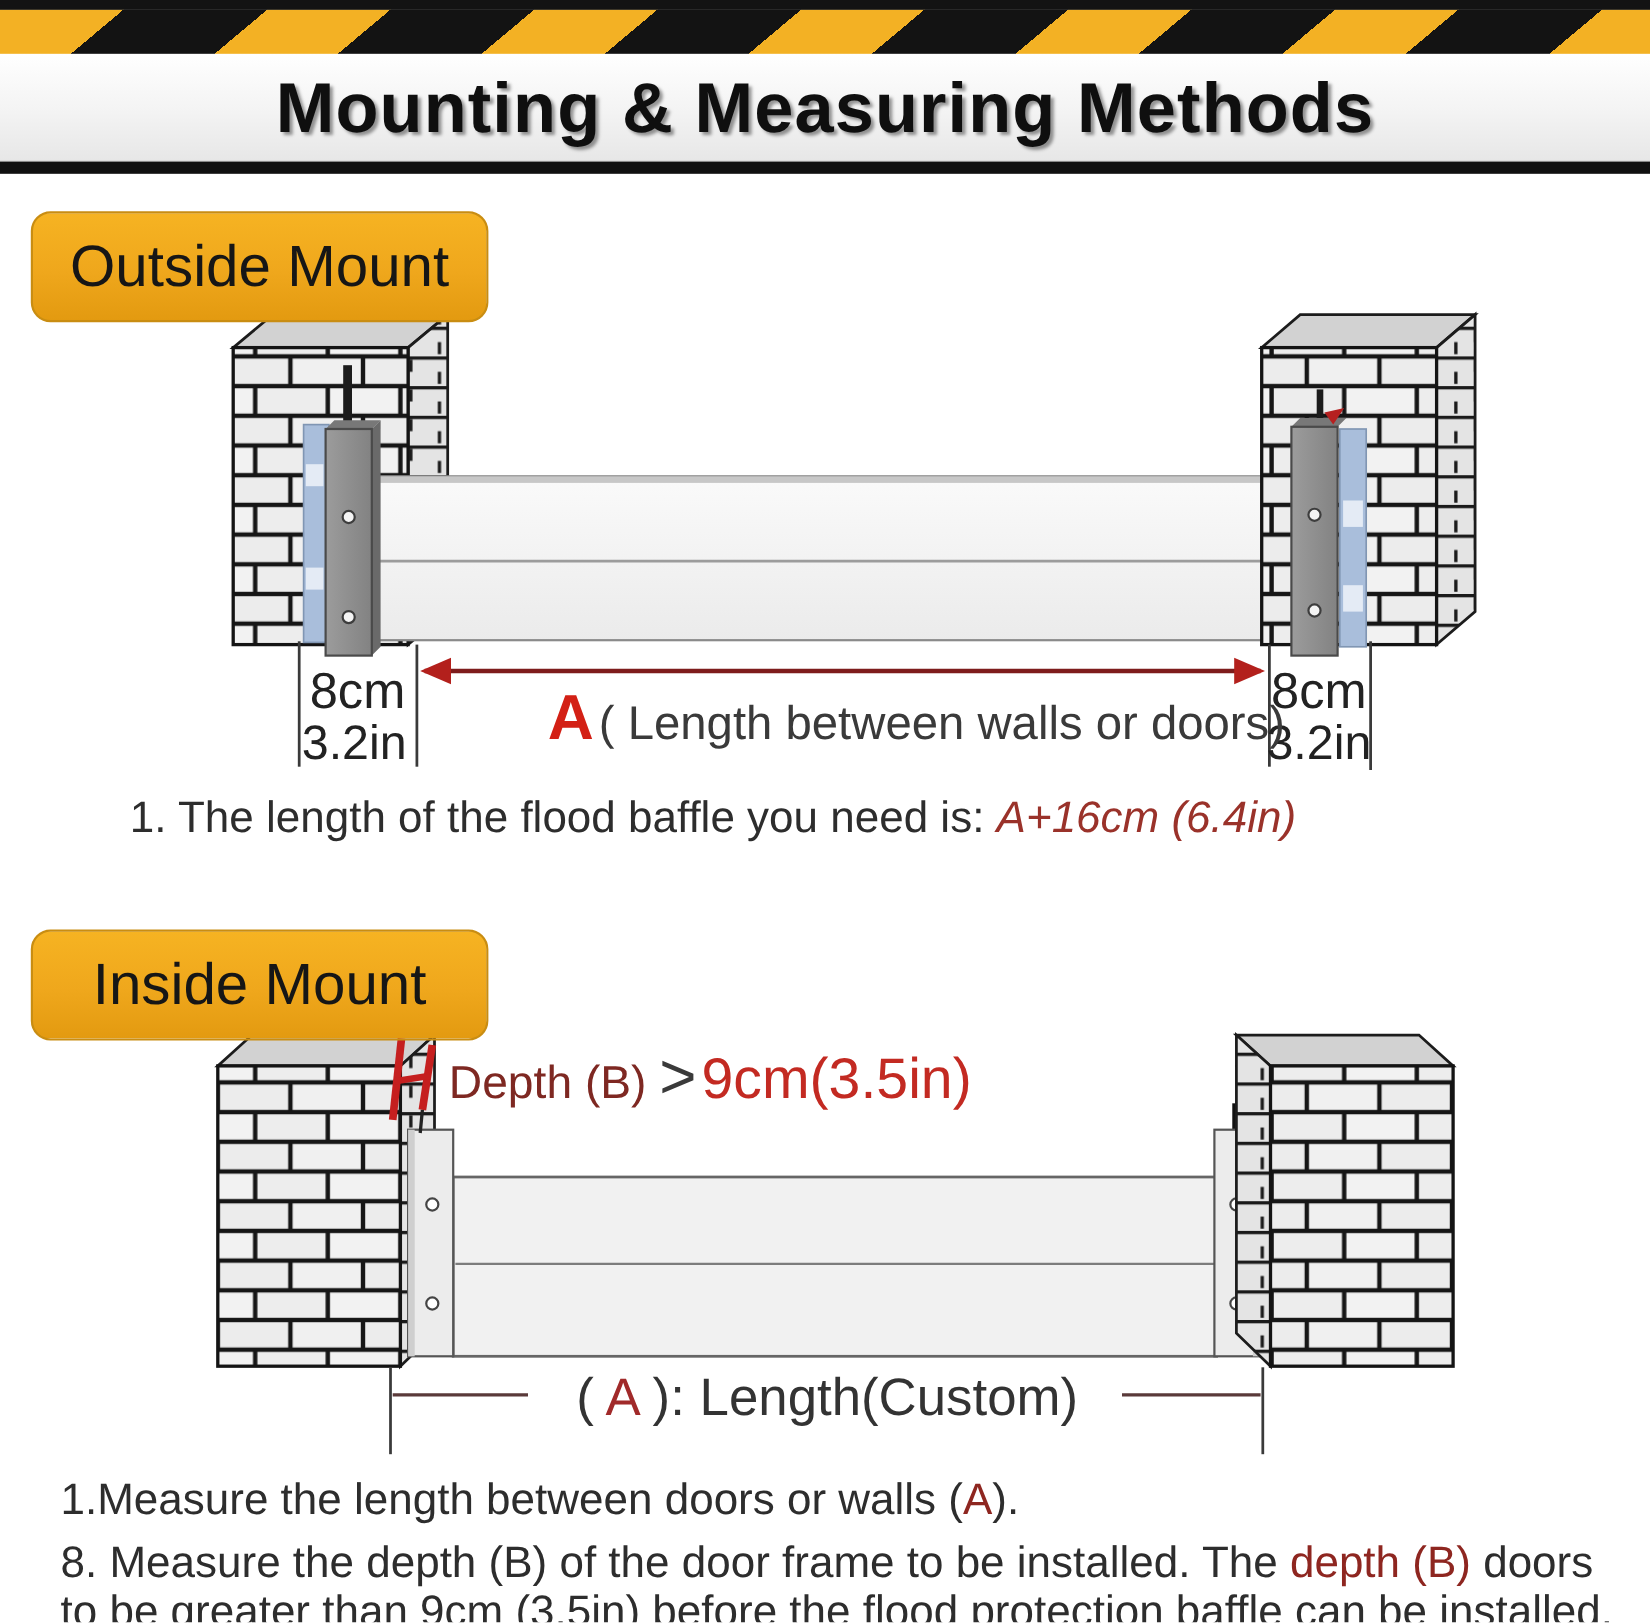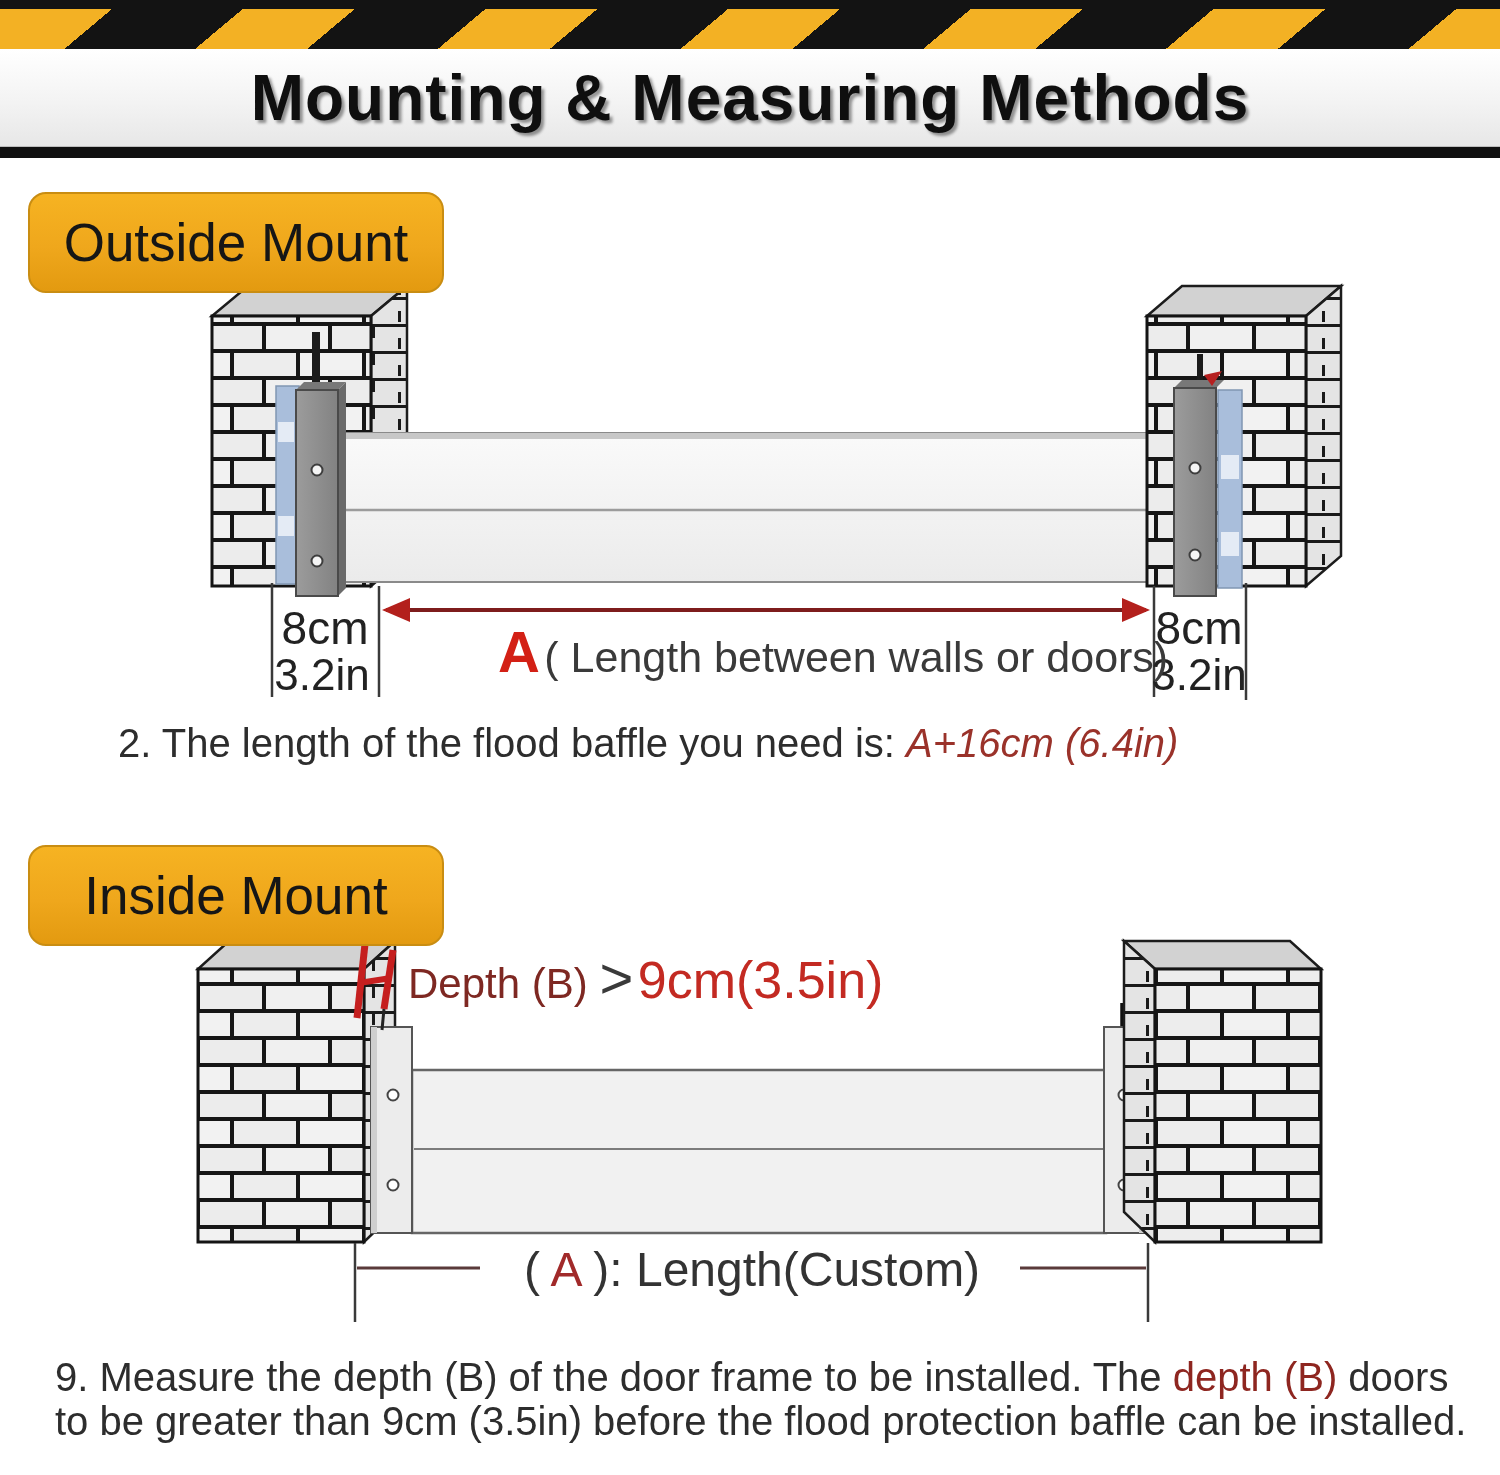--- a/index.html
+++ b/index.html
@@ -141,21 +141,21 @@
     <text x="322" y="420" font-size="44" fill="#222" text-anchor="middle">3.2in</text>
     <text x="1199" y="374" font-size="46" fill="#222" text-anchor="middle">8cm</text>
     <text x="1199" y="420" font-size="44" fill="#222" text-anchor="middle">3.2in</text>
     <text x="498" y="402">
       <tspan font-size="58" font-weight="bold" fill="#d32015">A</tspan>
       <tspan font-size="43" fill="#3a3a3a">( Length between walls or doors)</tspan>
     </text>
   </svg>
 
   <div class="steps steps-outside">
-    <div class="step2"><span>2. The length of the flood baffle you need is: </span><span class="maroon">A+16cm (6.4in)</span></div>
+    <div class="step2"><span>1. The length of the flood baffle you need is: </span><span class="maroon">A+16cm (6.4in)</span></div>
   </div>
 
   <svg class="diagram diagram-inside" viewBox="0 0 1500 410" xmlns="http://www.w3.org/2000/svg">
 
     <g>
       <polygon points="198,39 364,39 395,11 229,11" fill="#d2d2d2" stroke="#1c1c1c" stroke-width="2.5"></polygon>
       <polygon points="364,39 395,11 395,282 364,312" fill="url(#sideBrick)" stroke="#1c1c1c" stroke-width="2.5"></polygon>
       <rect x="198" y="39" width="166" height="273" fill="url(#brick)" stroke="#141414" stroke-width="3"></rect>
     </g>
 
@@ -205,22 +205,23 @@
       <line x1="1020" y1="338" x2="1146" y2="338" stroke="#5a3a3a" stroke-width="3"></line>
     </g>
     <text x="752" y="356" text-anchor="middle" font-size="48">
       <tspan fill="#333">(</tspan>
       <tspan fill="#a12a2a">A</tspan>
       <tspan fill="#333">): Length(Custom)</tspan>
     </text>
   </svg>
 
   <div class="steps steps-inside">
+    <div class="step1"><span>1.Measure the length between doors or walls (</span><span class="dkred">A</span><span>).</span></div>
     <div class="step2">
-      <div><span>9. Measure the depth (B) of the door frame to be installed. The </span><span class="dkred">depth (B)</span><span> doors</span></div>
+      <div><span>8. Measure the depth (B) of the door frame to be installed. The </span><span class="dkred">depth (B)</span><span> doors</span></div>
       <div><span>to be greater than 9cm (3.5in) before the flood protection baffle can be installed.</span></div>
     </div>
   </div>
 
   <div class="badge badge-outside">
     <span>Outside Mount</span>
   </div>
   <div class="badge badge-inside">
     <span>Inside Mount</span>
   </div>

